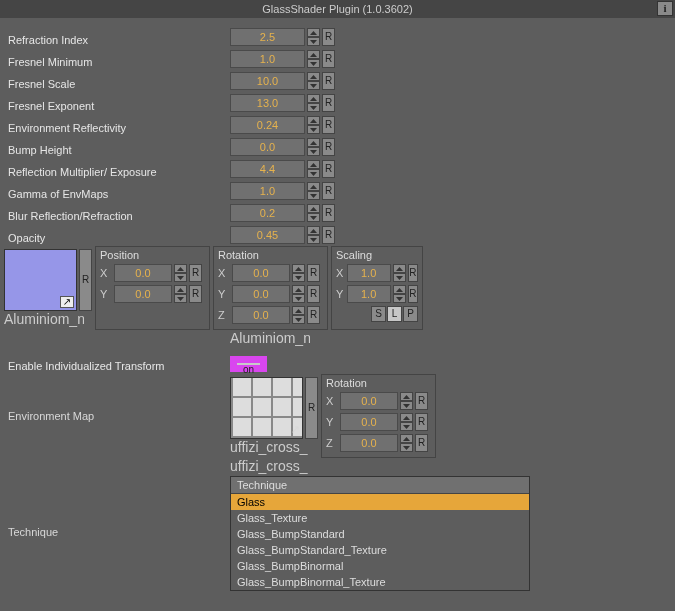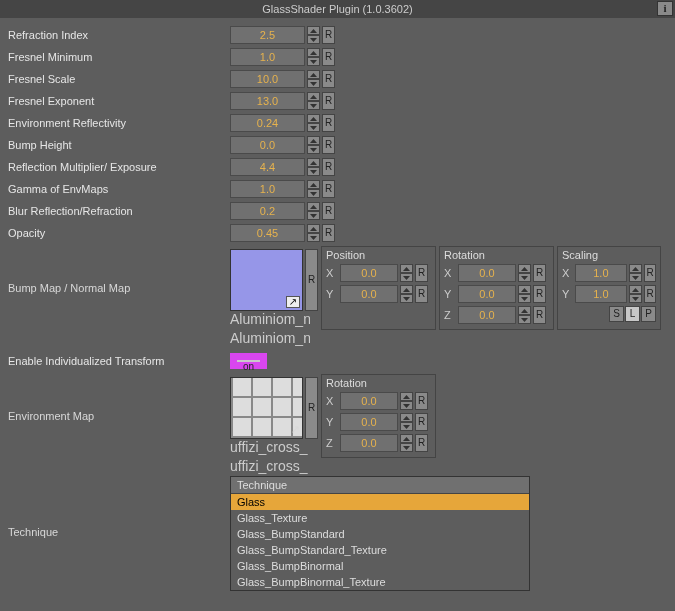--- a/index.html
+++ b/index.html
@@ -29,21 +29,21 @@
     text-align: center;
     line-height: 13px;
     font-weight: bold;
     font-family: serif;
     color: #222;
     cursor: pointer;
   }
   .content { padding: 6px 4px; }
   .row {
     display: flex;
-    align-items: center;
+    align-items: flex-end;
     height: 22px;
   }
   .label-col {
     width: 226px;
     padding-left: 4px;
     color: #e6e6e6;
   }
   .num-field {
     width: 75px; height: 18px;
     background: #707070;
@@ -346,23 +346,20 @@
               <polygon points="0,0 7,0 3.5,4" fill="#333"></polygon>
             </svg>
           </div>
         </div>
         <div class="reset-btn">R</div>
       </div>
     </div>
 
   <div class="map-section" style="align-items:center; margin-top:2px;">
     <div class="label-col" style="margin-left:-226px; position:absolute;"></div>
-    <div style="width:226px;padding-left:4px; align-self:center;">
-      <span>Bump Map / Normal Map</span>
-    </div>
     <div>
       <div class="flex">
         <div class="thumb">
           <div class="corner">↗</div>
         </div>
         <div class="side-r">R</div>
       </div>
       <div class="thumb-label">Aluminiom_n</div>
     </div>
     <div class="panels">
@@ -454,21 +451,21 @@
                 <div class="spin-btn">
                   <svg width="7" height="4">
                     <polygon points="0,0 7,0 3.5,4" fill="#333"></polygon>
                   </svg>
                 </div>
               </div>
               <div class="reset-btn">R</div>
             </div>
           </div>
       </div>
-      <div class="panel" style="width:104px">
+      <div class="panel" style="width:92px">
         <div class="panel-title">Scaling</div>
         <div id="scl-rows">
             <div class="xyz-row">
               <div class="axis">X</div>
               <div class="num-field">1.0</div>
               <div class="spinner">
                 <div class="spin-btn">
                   <svg width="7" height="4">
                     <polygon points="3.5,0 7,4 0,4" fill="#333"></polygon>
                   </svg>

